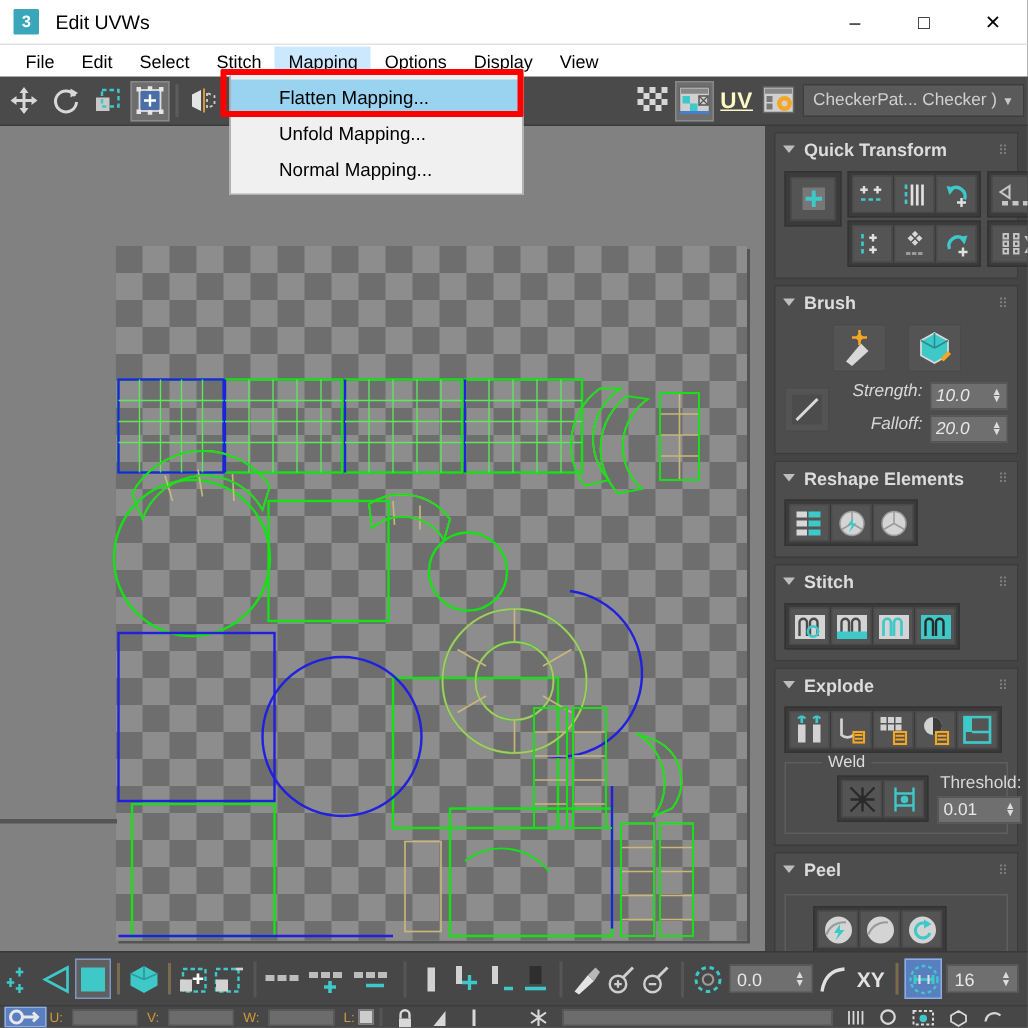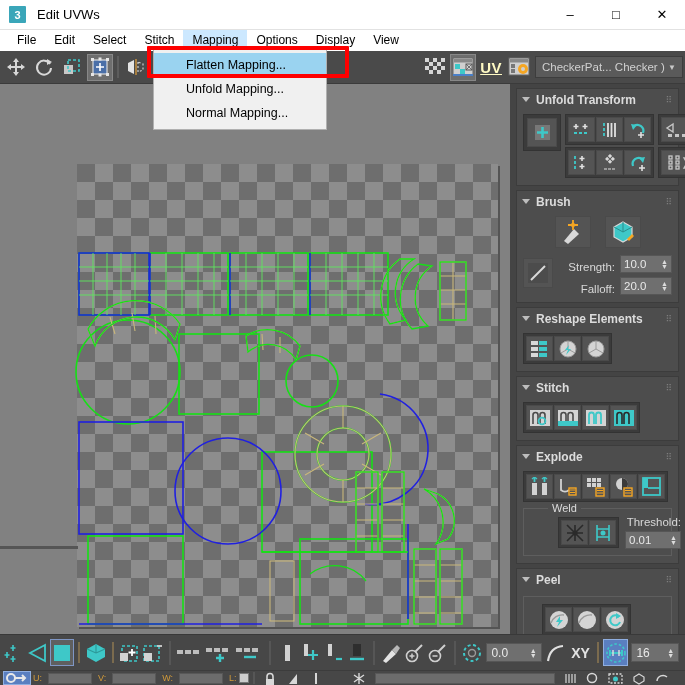--- a/index.html
+++ b/index.html
@@ -20,31 +20,31 @@
     color:#fff; font-size:11px; font-weight:bold; display:flex;
     align-items:center; justify-content:center; border-radius:1px;
   }
   .title-text { margin-left:11px; font-size:13px; color:#000; }
   .wincontrols { margin-left:auto; display:flex; height:30px; }
   .wc { width:46px; height:30px; display:flex; align-items:center;
         justify-content:center; font-size:13px; color:#000; }
 
   
   .menubar {
-    height:21px; background:#ffffff; display:flex; align-items:flex-start;
+    height:21px; background:#ffffff; display:flex; align-items:center;
     padding-left:8px; position:relative; z-index:40;
   }
   .menu-item {
     font-size:12px; color:#000; padding:3px 9px; line-height:14px;
   }
   .menu-item.active { background:#cce8ff; }
 
   
   .dropdown {
-    position:absolute; left:153px; top:49px; width:174px;
+    position:absolute; left:153px; top:49px; width:196px;
     background:#f0f0f0; border:1px solid #b0b0b0; z-index:60;
     padding:3px 0 4px 0;
   }
   .dd-item { font-size:12.5px; color:#000; padding:5px 10px 5px 32px; }
   .dd-item.sel { background:#9ad3f0; }
   .redbox {
     position:absolute; left:147px; top:46px; width:202px; height:32px;
     border:4px solid #ff0000; z-index:70; pointer-events:none;
     border-radius:1px;
   }
@@ -111,22 +111,22 @@
   .btngroup {
     background:#3b3b3b; border:1px solid #333; display:inline-flex;
     align-items:center; padding:2px; gap:1px;
   }
   .ibtn {
     width:27px; height:25px; display:flex; align-items:center;
     justify-content:center; background:#545454; border:1px solid #4a4a4a;
   }
   .ibtn.lg { width:30px; height:29px; }
 
-  .field-row { display:flex; align-items:flex-end; justify-content:flex-end;
-               margin-top:4px; gap:5px; }
+  .field-row { display:flex; align-items:flex-start; justify-content:flex-end;
+               margin-top:4px; gap:5px;font-style:italic; }
   .flabel { color:#d8d8d8; font-size:11.5px; }
   .spin {
     width:52px; height:18px; background:#6f6f6f; border:1px solid #565656;
     display:flex; align-items:center; padding:0 3px; color:#e8e8e8;
     font-size:11.5px;
   }
   .spin .sp-arrows { margin-left:auto; color:#dcdcdc; font-size:7px;
                      line-height:5px; text-align:center; }
   .group-box {
     border:1px solid #5e5e5e; margin-top:6px; padding:7px 6px 6px 6px;
@@ -391,21 +391,21 @@
         <path d="M262 468 H408"></path>
       </g>
     </svg>
   </div>
 
   <div class="rpanel">
 
     <div class="rollout">
       <div class="ro-head">
         <div class="ro-tri"></div>
-        <div class="ro-title">Unfold Transform</div>
+        <div class="ro-title">Quick Transform</div>
         <div class="ro-grip">⠿</div>
       </div>
       <div class="ro-body" style="display:flex;gap:4px;align-items:flex-start;">
         <div class="btngroup" style="padding:3px;">
           <div class="ibtn lg">
             <svg width="17" height="17" viewBox="0 0 17 17">
               <rect x="1" y="1" width="15" height="15" fill="#777"></rect>
               <path d="M8.5 3 V14 M3 8.5 H14" stroke="#3ec8c8" stroke-width="2.6"></path>
             </svg>
           </div>

